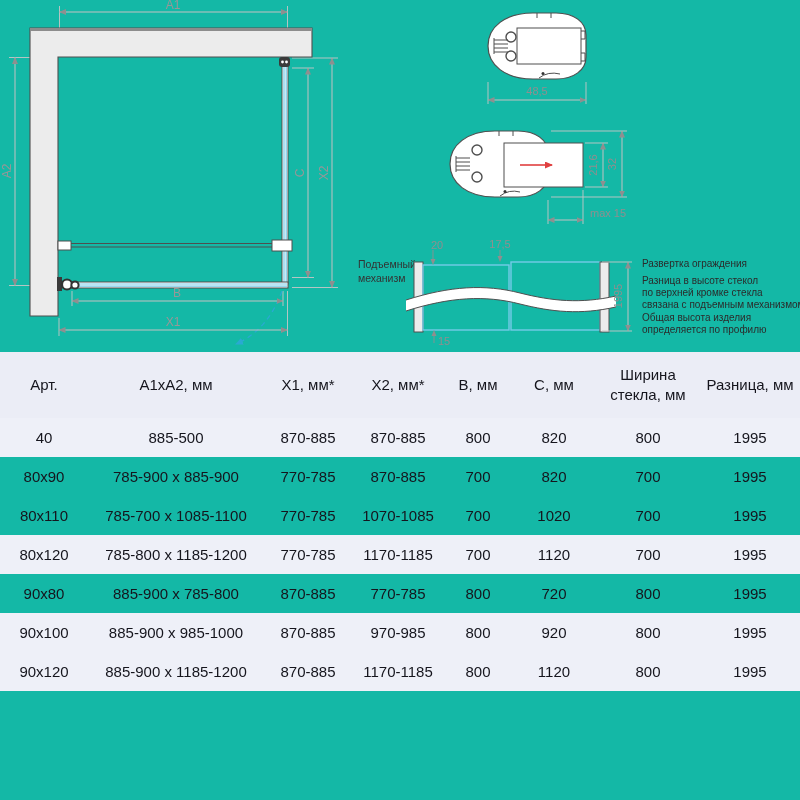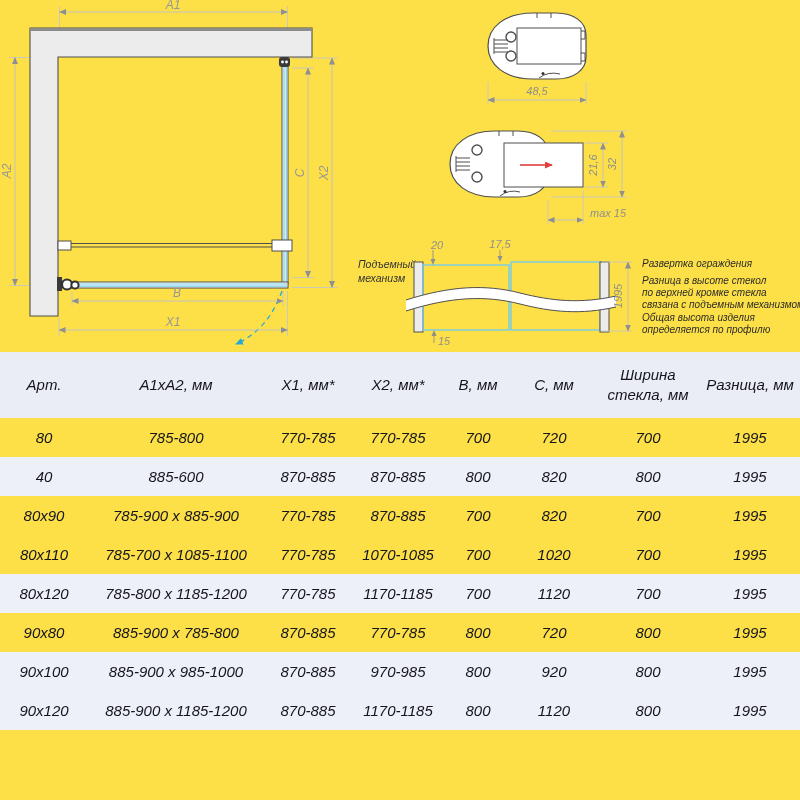--- a/index.html
+++ b/index.html
@@ -1,16 +1,16 @@
 <!DOCTYPE html>
 <html><head>
 <meta charset="utf-8">
 <style>
   html,body{margin:0;padding:0;background:#fff;}
-  .page{width:800px;height:800px;background:#fde047;overflow:hidden;font-family:"Liberation Sans",sans-serif;font-style:italic;}
+  .page{width:800px;height:800px;background:#14b8a6;overflow:hidden;font-family:"Liberation Sans",sans-serif;}
   .drawing{display:block;}
   table.spec{width:800px;border-collapse:collapse;table-layout:fixed;font-family:"Liberation Sans",sans-serif;}
   table.spec th{height:58px;background:#ebedf6;font-weight:400;font-size:15px;color:#15151d;text-align:center;vertical-align:middle;line-height:1.35;padding:4px 2px;}
   table.spec td{height:39px;font-size:15px;color:#15151d;text-align:center;vertical-align:middle;padding:0 2px;white-space:nowrap;}
   table.spec tr.alt{background:#eef0f8;}
   text{font-family:"Liberation Sans",sans-serif;}
   .dimtxt{fill:#979797;font-size:12px;}
   .dimtxt-s{fill:#8f8f8f;font-size:11px;}
   .note{fill:#2b2b2b;font-size:10px;}
   .mech{fill:#333;font-size:10.5px;}
@@ -210,33 +210,23 @@
         <th>A1xA2, мм</th>
         <th>X1, мм*</th>
         <th>X2, мм*</th>
         <th>B, мм</th>
         <th>C, мм</th>
         <th>Ширина стекла, мм</th>
         <th>Разница, мм</th>
       </tr>
     </thead>
     <tbody>
-      <tr>
-        <td>80</td>
-          <td>785-800</td>
-          <td>770-785</td>
-          <td>770-785</td>
-          <td>700</td>
-          <td>720</td>
-          <td>700</td>
-          <td>1995</td>
-      </tr>
       <tr class="alt">
         <td>40</td>
-          <td>885-600</td>
+          <td>885-500</td>
           <td>870-885</td>
           <td>870-885</td>
           <td>800</td>
           <td>820</td>
           <td>800</td>
           <td>1995</td>
       </tr>
       <tr>
         <td>80x90</td>
           <td>785-900 x 885-900</td>

